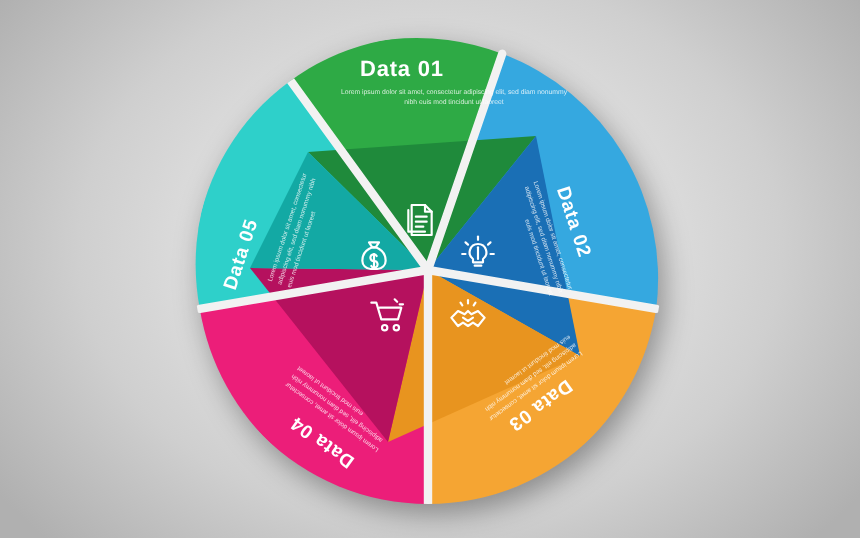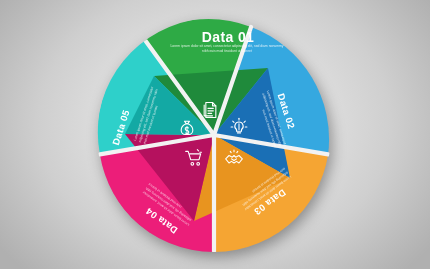--- a/index.html
+++ b/index.html
@@ -15,21 +15,21 @@
     border-radius:50%;
     filter:drop-shadow(3px 5px 7px rgba(0,0,0,.35));
   }
   .wheel svg{display:block;width:234px;height:234px;overflow:visible;}
 
   
   .lbl{position:absolute;color:#fff;font-weight:bold;letter-spacing:.4px;white-space:nowrap;}
   .body-txt{position:absolute;color:rgba(255,255,255,.80);line-height:1.55;}
 
   
-  .t1{left:180px;top:29px;width:96px;text-align:center;font-size:14px;}
+  .t1{left:180px;top:29px;width:96px;font-size:11px;}
   .b1{left:168px;top:44px;width:118px;text-align:center;font-size:3.4px;}
 
   
   .t2{left:286px;top:92px;font-size:9.5px;transform:rotate(72deg);transform-origin:left top;}
   .b2{left:268px;top:85px;width:62px;font-size:3.2px;transform:rotate(72deg);transform-origin:left top;text-align:right;}
 
   
   .t3{left:288px;top:196px;font-size:9.5px;transform:rotate(144deg);transform-origin:left top;}
   .b3{left:292px;top:178px;width:62px;font-size:3.2px;transform:rotate(144deg);transform-origin:left top;}
 

